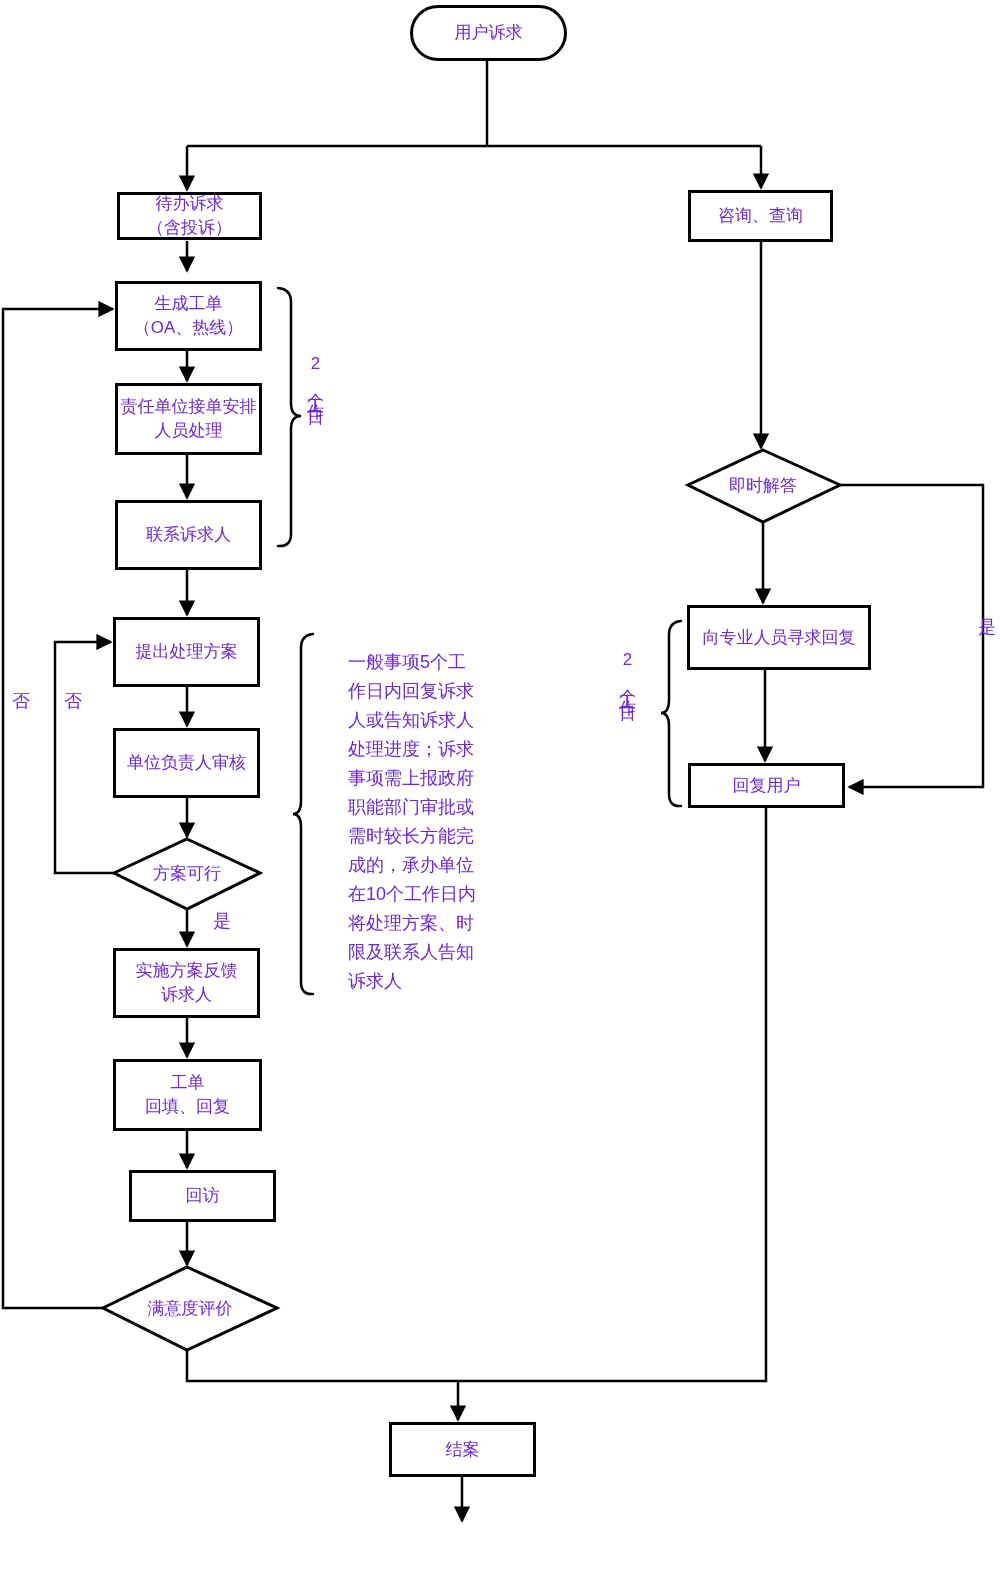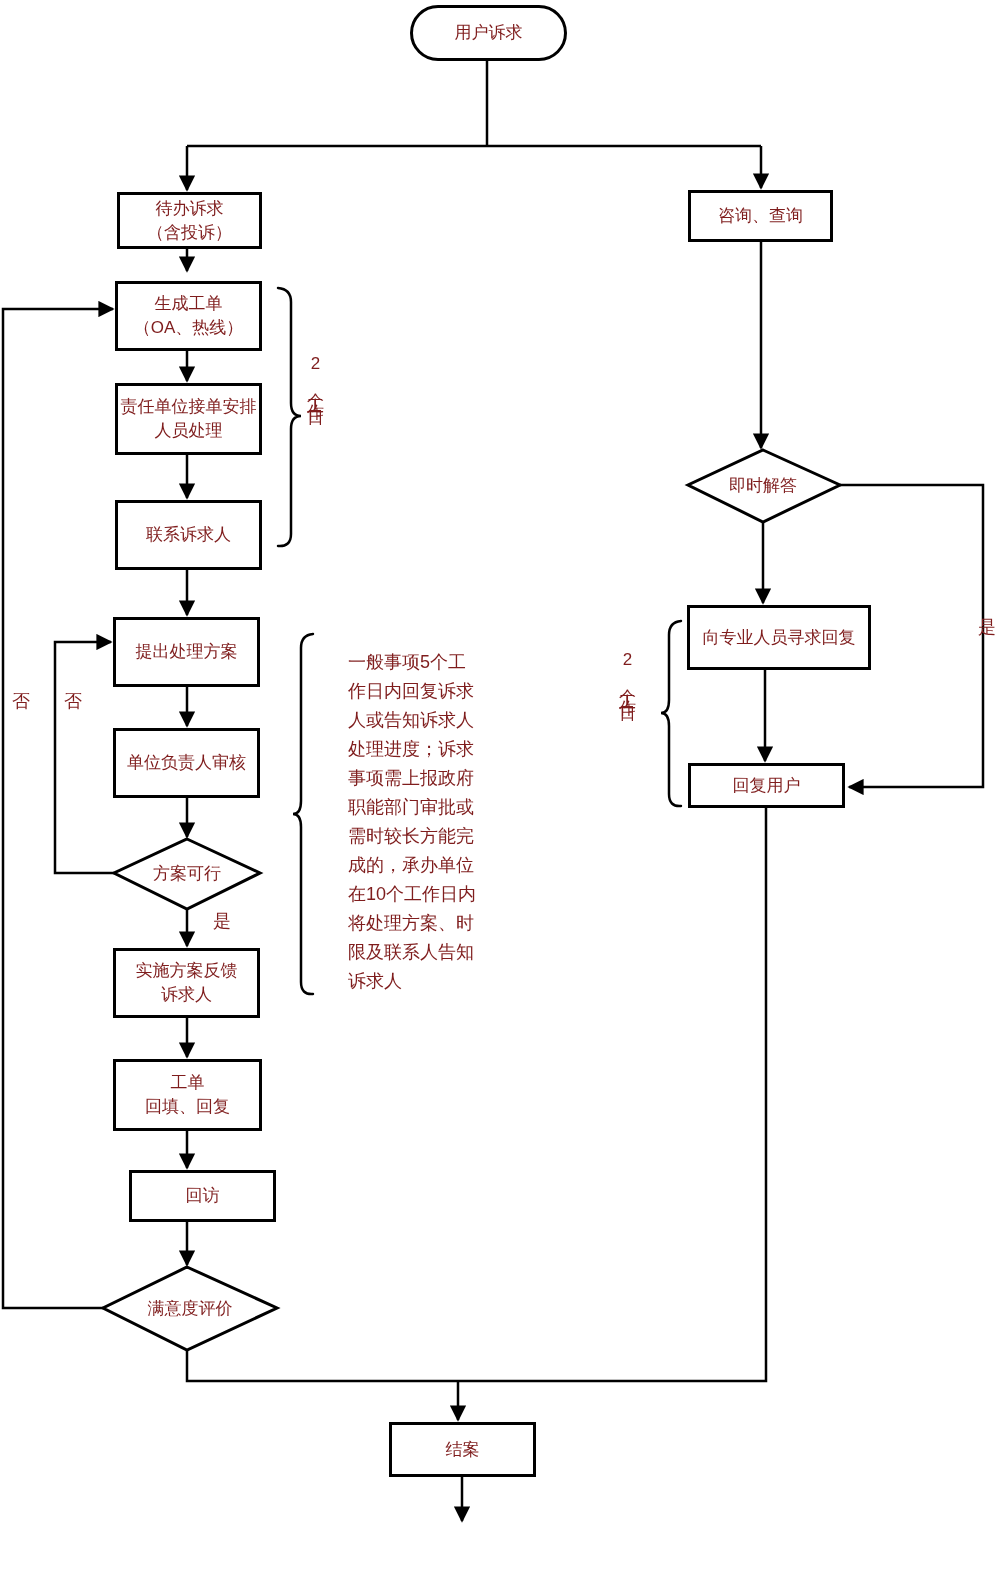--- a/index.html
+++ b/index.html
@@ -1,18 +1,18 @@
 <!DOCTYPE html>
 <html><head>
 <meta charset="utf-8">
 <style>
   html,body{margin:0;padding:0;background:#ffffff;}
   #canvas{
     position:relative;width:1000px;height:1588px;background:#ffffff;
-    font-family:"Liberation Sans",sans-serif;color:#7f1d1d;overflow:hidden;
+    font-family:"Liberation Sans",sans-serif;color:#6d28d9;overflow:hidden;
   }
   #wires{position:absolute;left:0;top:0;z-index:1;}
   .node{
     position:absolute;z-index:2;background:#fff;border:3px solid #000;
     display:flex;align-items:center;justify-content:center;text-align:center;
     font-size:17px;line-height:24px;white-space:pre-line;box-sizing:border-box;
   }
   .stadium{border-radius:999px;}
   .dlabel{
     position:absolute;z-index:3;background:transparent;border:none;
@@ -84,21 +84,21 @@
       <polygon points="187,839 260,873 187,909 114,873"></polygon>
       <polygon points="187,1267 277,1308 187,1350 103,1308"></polygon>
       <polygon points="763,450 840,485 763,522 688,485"></polygon>
     </g>
   </svg>
 
   <div class="node stadium" style="left:410px;top:5px;width:157px;height:56px">
     <span>用户诉求</span>
   </div>
 
-  <div class="node" style="left:117px;top:192px;width:145px;height:57px">
+  <div class="node" style="left:117px;top:192px;width:145px;height:48px">
     <span>待办诉求
 （含投诉）</span>
   </div>
 
   <div class="node" style="left:688px;top:190px;width:145px;height:52px">
     <span>咨询、查询</span>
   </div>
 
   <div class="node" style="left:115px;top:281px;width:147px;height:70px">
     <span>生成工单

